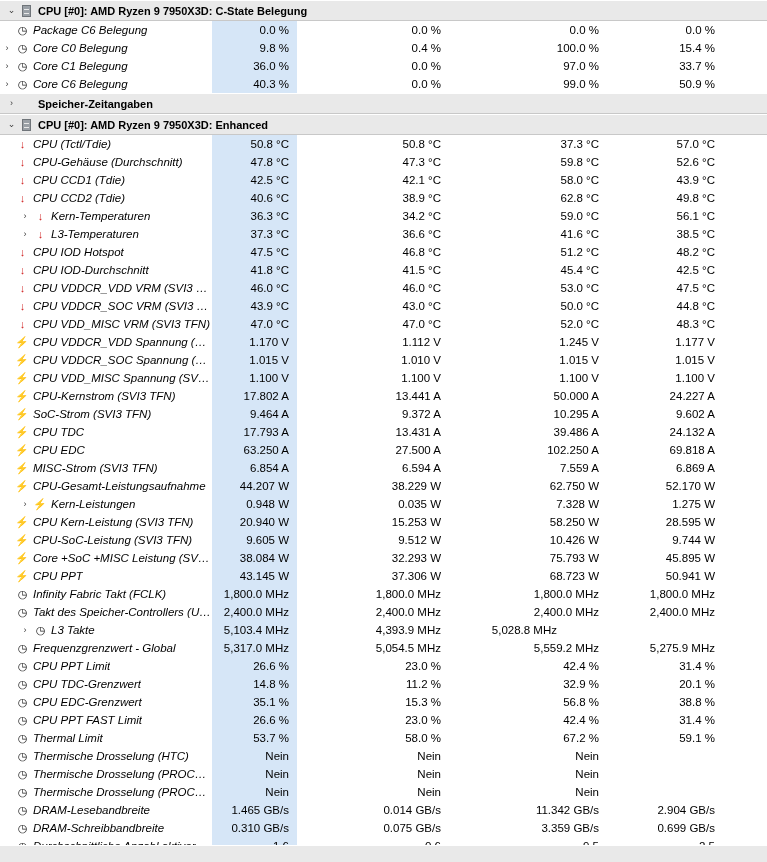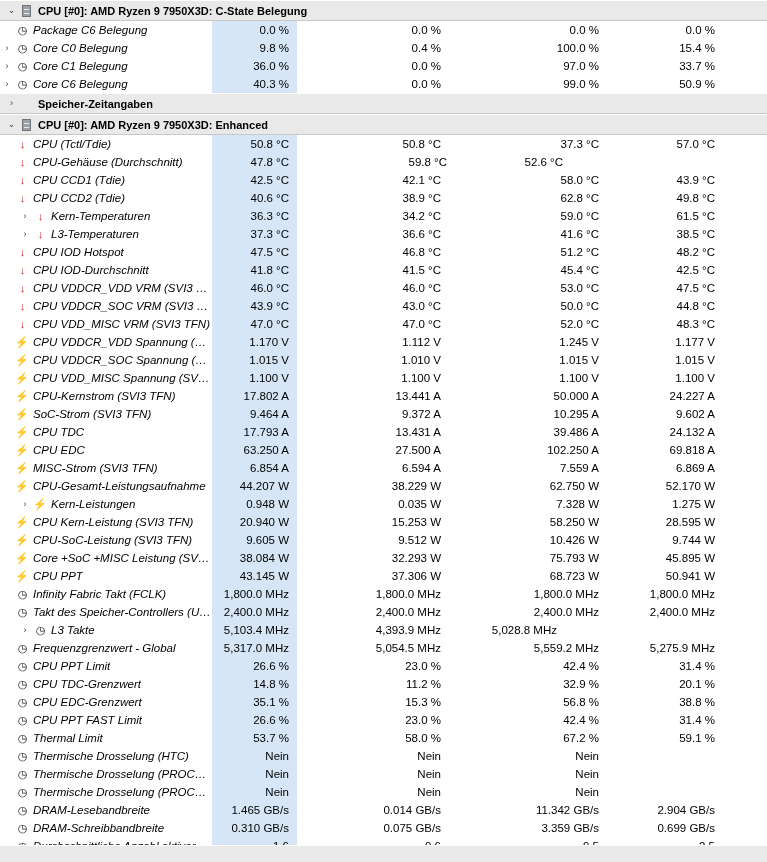--- a/index.html
+++ b/index.html
@@ -221,20 +221,21 @@
         <div class="cell c-max">37.3 °C</div>
         <div class="cell c-avg">57.0 °C</div>
       </div>
       <div class="row">
         <div class="c-name">
           <span class="expander"></span>
           <span class="sensor-icon ico-temp">↓</span>
           <span class="label">CPU-Gehäuse (Durchschnitt)</span>
         </div>
         <div class="cell c-cur">47.8 °C</div>
+        <div class="cell c-min">47.3 °C</div>
         <div class="cell c-max">59.8 °C</div>
         <div class="cell c-avg">52.6 °C</div>
       </div>
       <div class="row">
         <div class="c-name">
           <span class="expander"></span>
           <span class="sensor-icon ico-temp">↓</span>
           <span class="label">CPU CCD1 (Tdie)</span>
         </div>
         <div class="cell c-cur">42.5 °C</div>
@@ -256,21 +257,21 @@
       <div class="row">
         <div class="c-name">
           <span class="indent"></span>
           <span class="expander">›</span>
           <span class="sensor-icon ico-temp">↓</span>
           <span class="label">Kern-Temperaturen</span>
         </div>
         <div class="cell c-cur">36.3 °C</div>
         <div class="cell c-min">34.2 °C</div>
         <div class="cell c-max">59.0 °C</div>
-        <div class="cell c-avg">61.5 °C</div>
+        <div class="cell c-avg">56.1 °C</div>
       </div>
       <div class="row">
         <div class="c-name">
           <span class="indent"></span>
           <span class="expander">›</span>
           <span class="sensor-icon ico-temp">↓</span>
           <span class="label">L3-Temperaturen</span>
         </div>
         <div class="cell c-cur">37.3 °C</div>
         <div class="cell c-min">36.6 °C</div>

